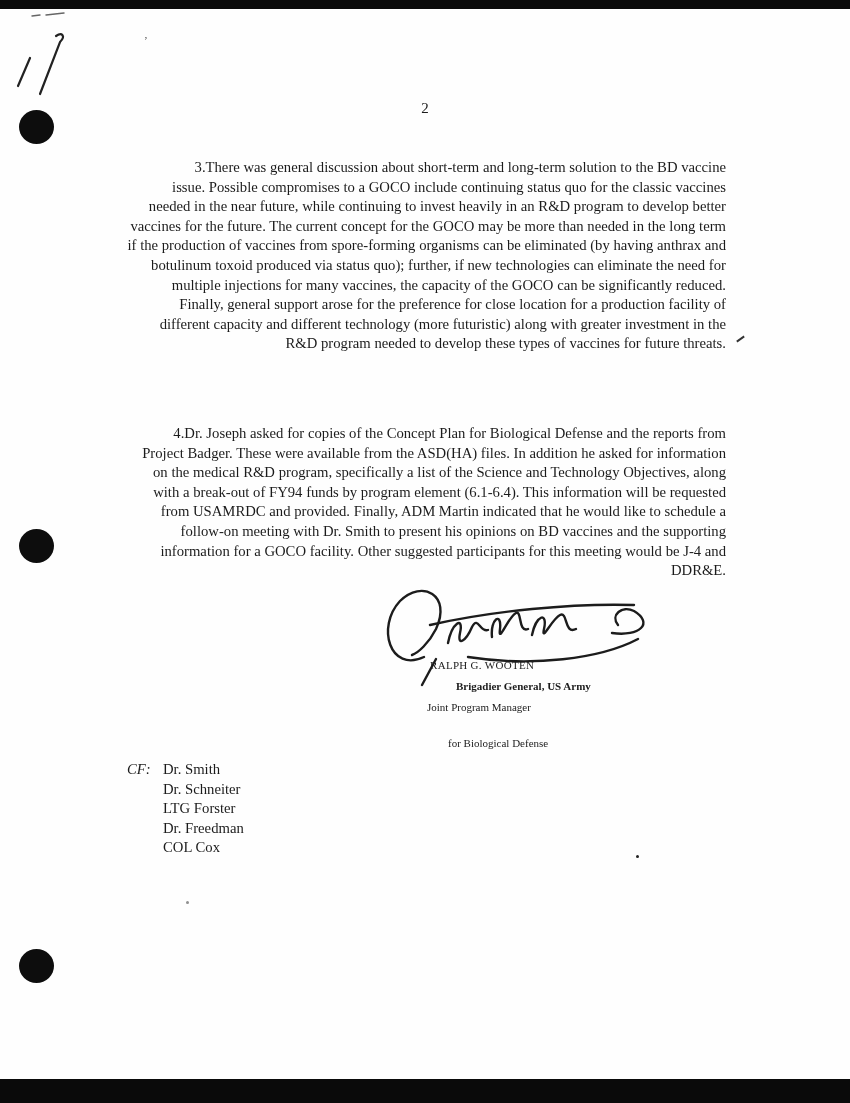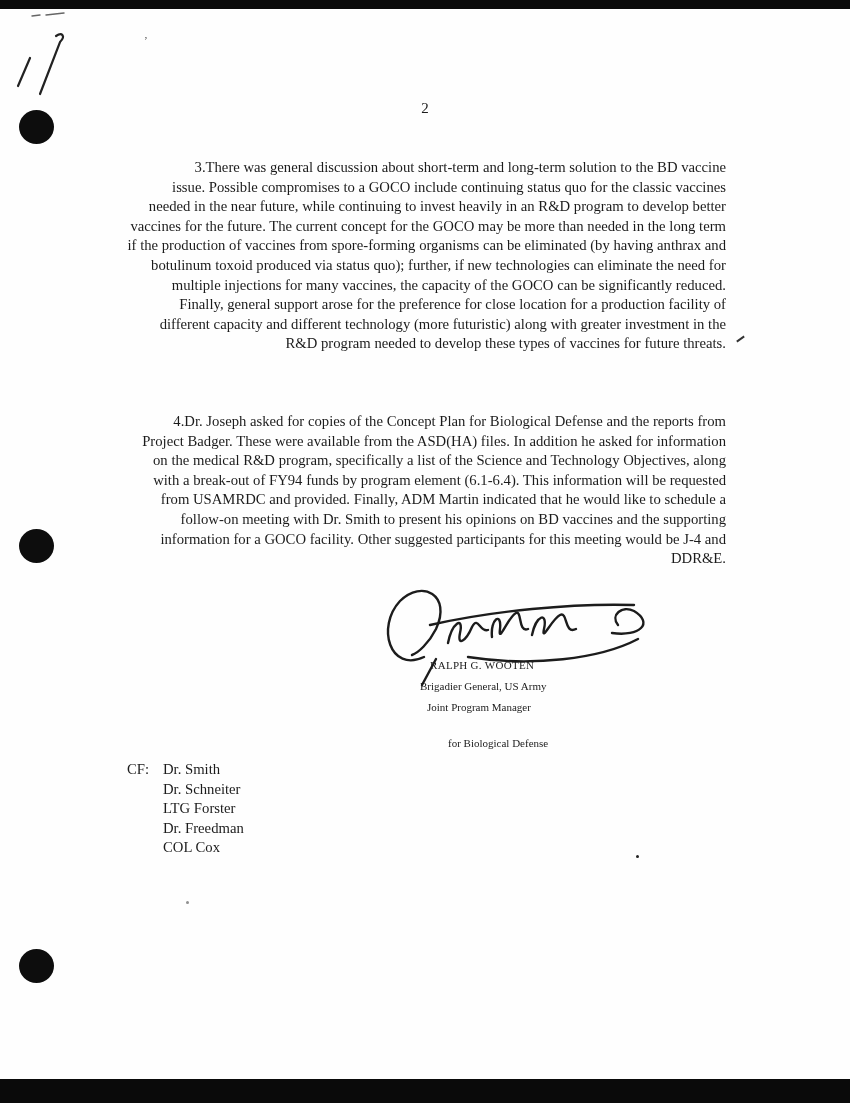--- a/index.html
+++ b/index.html
@@ -38,32 +38,32 @@
     left: 127px;
     width: 599px;
     font-size: 14.7px;
     line-height: 19.6px;
     text-align: right;
   }
   .para-num { display: inline-block; width: 53px; }
   .sig-svg { position: absolute; left: 372px; top: 585px; }
   .sig-line { position: absolute; font-size: 11px; white-space: nowrap; }
   .sig-name { left: 430px; top: 659px; letter-spacing: 0.3px; }
-  .sig-t1 { left: 420px; top: 680px; }
+  .sig-t1 { left: 456px; top: 680px; font-weight: bold; }
   .sig-t2 { left: 427px; top: 701px; }
   .sig-t3 { left: 448px; top: 721px; margin-top: 16px; }
   .cf-block {
     position: absolute;
     left: 127px;
     top: 760px;
     font-size: 14.7px;
     line-height: 19.6px;
     display: flex;
   }
-  .cf-label { width: 36px; }
+  .cf-label { width: 36px; font-style: italic; }
   .corner-marks { position: absolute; left: 10px; top: 6px; }
   .stray { position: absolute; }
   .stray-dot { width: 3px; height: 3px; background: #222; border-radius: 50%; }
   .stray-tick { width: 9px; height: 2px; background: #333; transform: rotate(-35deg); }
   .stray-apos { font-size: 11px; color: #444; font-family: "Liberation Serif", serif; }
 </style>
 </head>
 <body>
 
 <div class="page">
@@ -87,21 +87,21 @@
   <div class="stray stray-tick" style="left: 736px; top: 338px;"></div>
   <div class="stray stray-dot" style="left: 636px; top: 855px;"></div>
   <div class="stray stray-dot" style="left: 186px; top: 901px; opacity: .5;"></div>
 
   <div class="page-number">2</div>
 
   <p class="body-para" style="top: 158px;">
     <span class="para-num">3.</span><span>There was general discussion about short-term and long-term solution to the BD vaccine issue.  Possible compromises to a GOCO include continuing status quo for the classic vaccines needed in the near future, while continuing to invest heavily in an R&amp;D program to develop better vaccines for the future.  The current concept for the GOCO may be more than needed in the long term if the production of vaccines from spore-forming organisms can be eliminated (by having anthrax and botulinum toxoid produced via status quo); further, if new technologies can eliminate the need for multiple injections for many vaccines, the capacity of the GOCO can be significantly reduced.  Finally, general support  arose for the preference for close location for a production facility of different capacity and different technology (more futuristic) along with greater investment in the R&amp;D program needed to develop these types of vaccines for future threats.</span>
   </p>
 
-  <p class="body-para" style="top: 412px;">
+  <p class="body-para" style="top: 424px;">
     <span class="para-num">4.</span><span>Dr. Joseph asked for copies of the Concept Plan for Biological Defense and the reports from Project Badger.  These were available from the ASD(HA) files.  In addition he asked for information on the medical R&amp;D program, specifically a list of the Science and Technology Objectives, along with a break-out of FY94 funds by program element (6.1-6.4).  This information will be requested from USAMRDC and provided.  Finally, ADM Martin indicated that he would like to schedule a follow-on meeting with Dr. Smith to present his opinions on BD vaccines and the supporting information for a GOCO facility.  Other suggested participants for this meeting would be J-4 and DDR&amp;E.</span>
   </p>
 
   <svg class="sig-svg" width="300" height="110" viewBox="0 0 300 110">
     <g stroke="#1c1c1c" fill="none" stroke-width="2.4" stroke-linecap="round">
       <path d="M52,72 C18,88 4,42 28,16 C50,-6 80,10 64,44 C57,58 46,68 40,70"></path>
       <path d="M76,58 C80,38 92,30 88,48 C85,62 94,56 100,42 C106,30 108,48 116,45"></path>
       <path d="M120,52 C118,34 130,26 128,44 C126,60 136,32 144,28 C150,25 146,48 156,44"></path>
       <path d="M160,50 C164,30 176,26 172,44 C169,58 180,34 188,30 C196,26 192,50 204,44"></path>
       <path d="M58,40 C120,26 200,18 262,20"></path>

